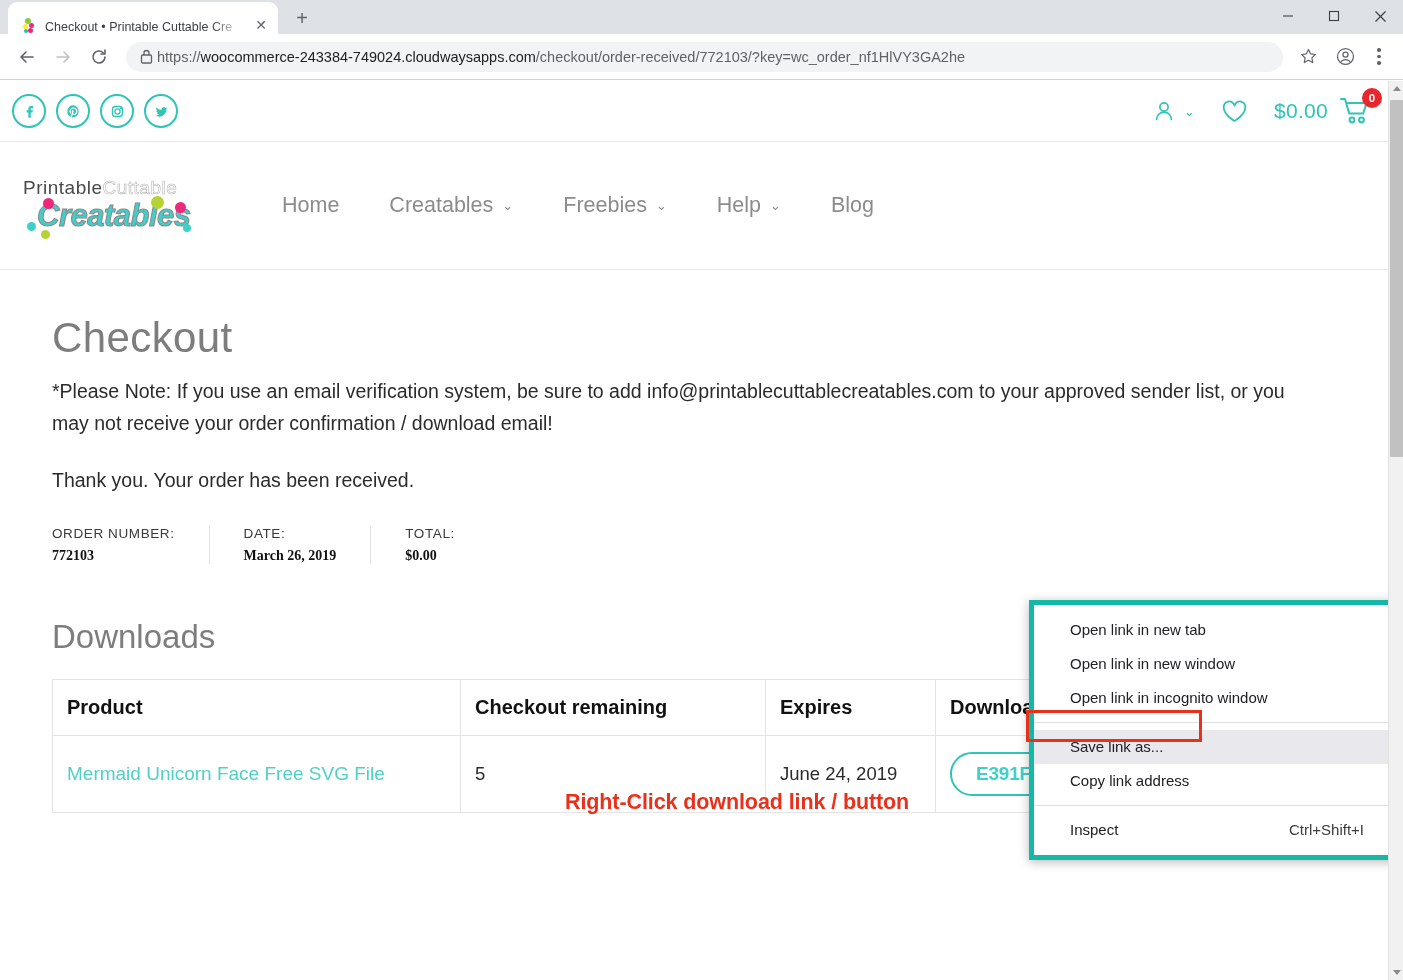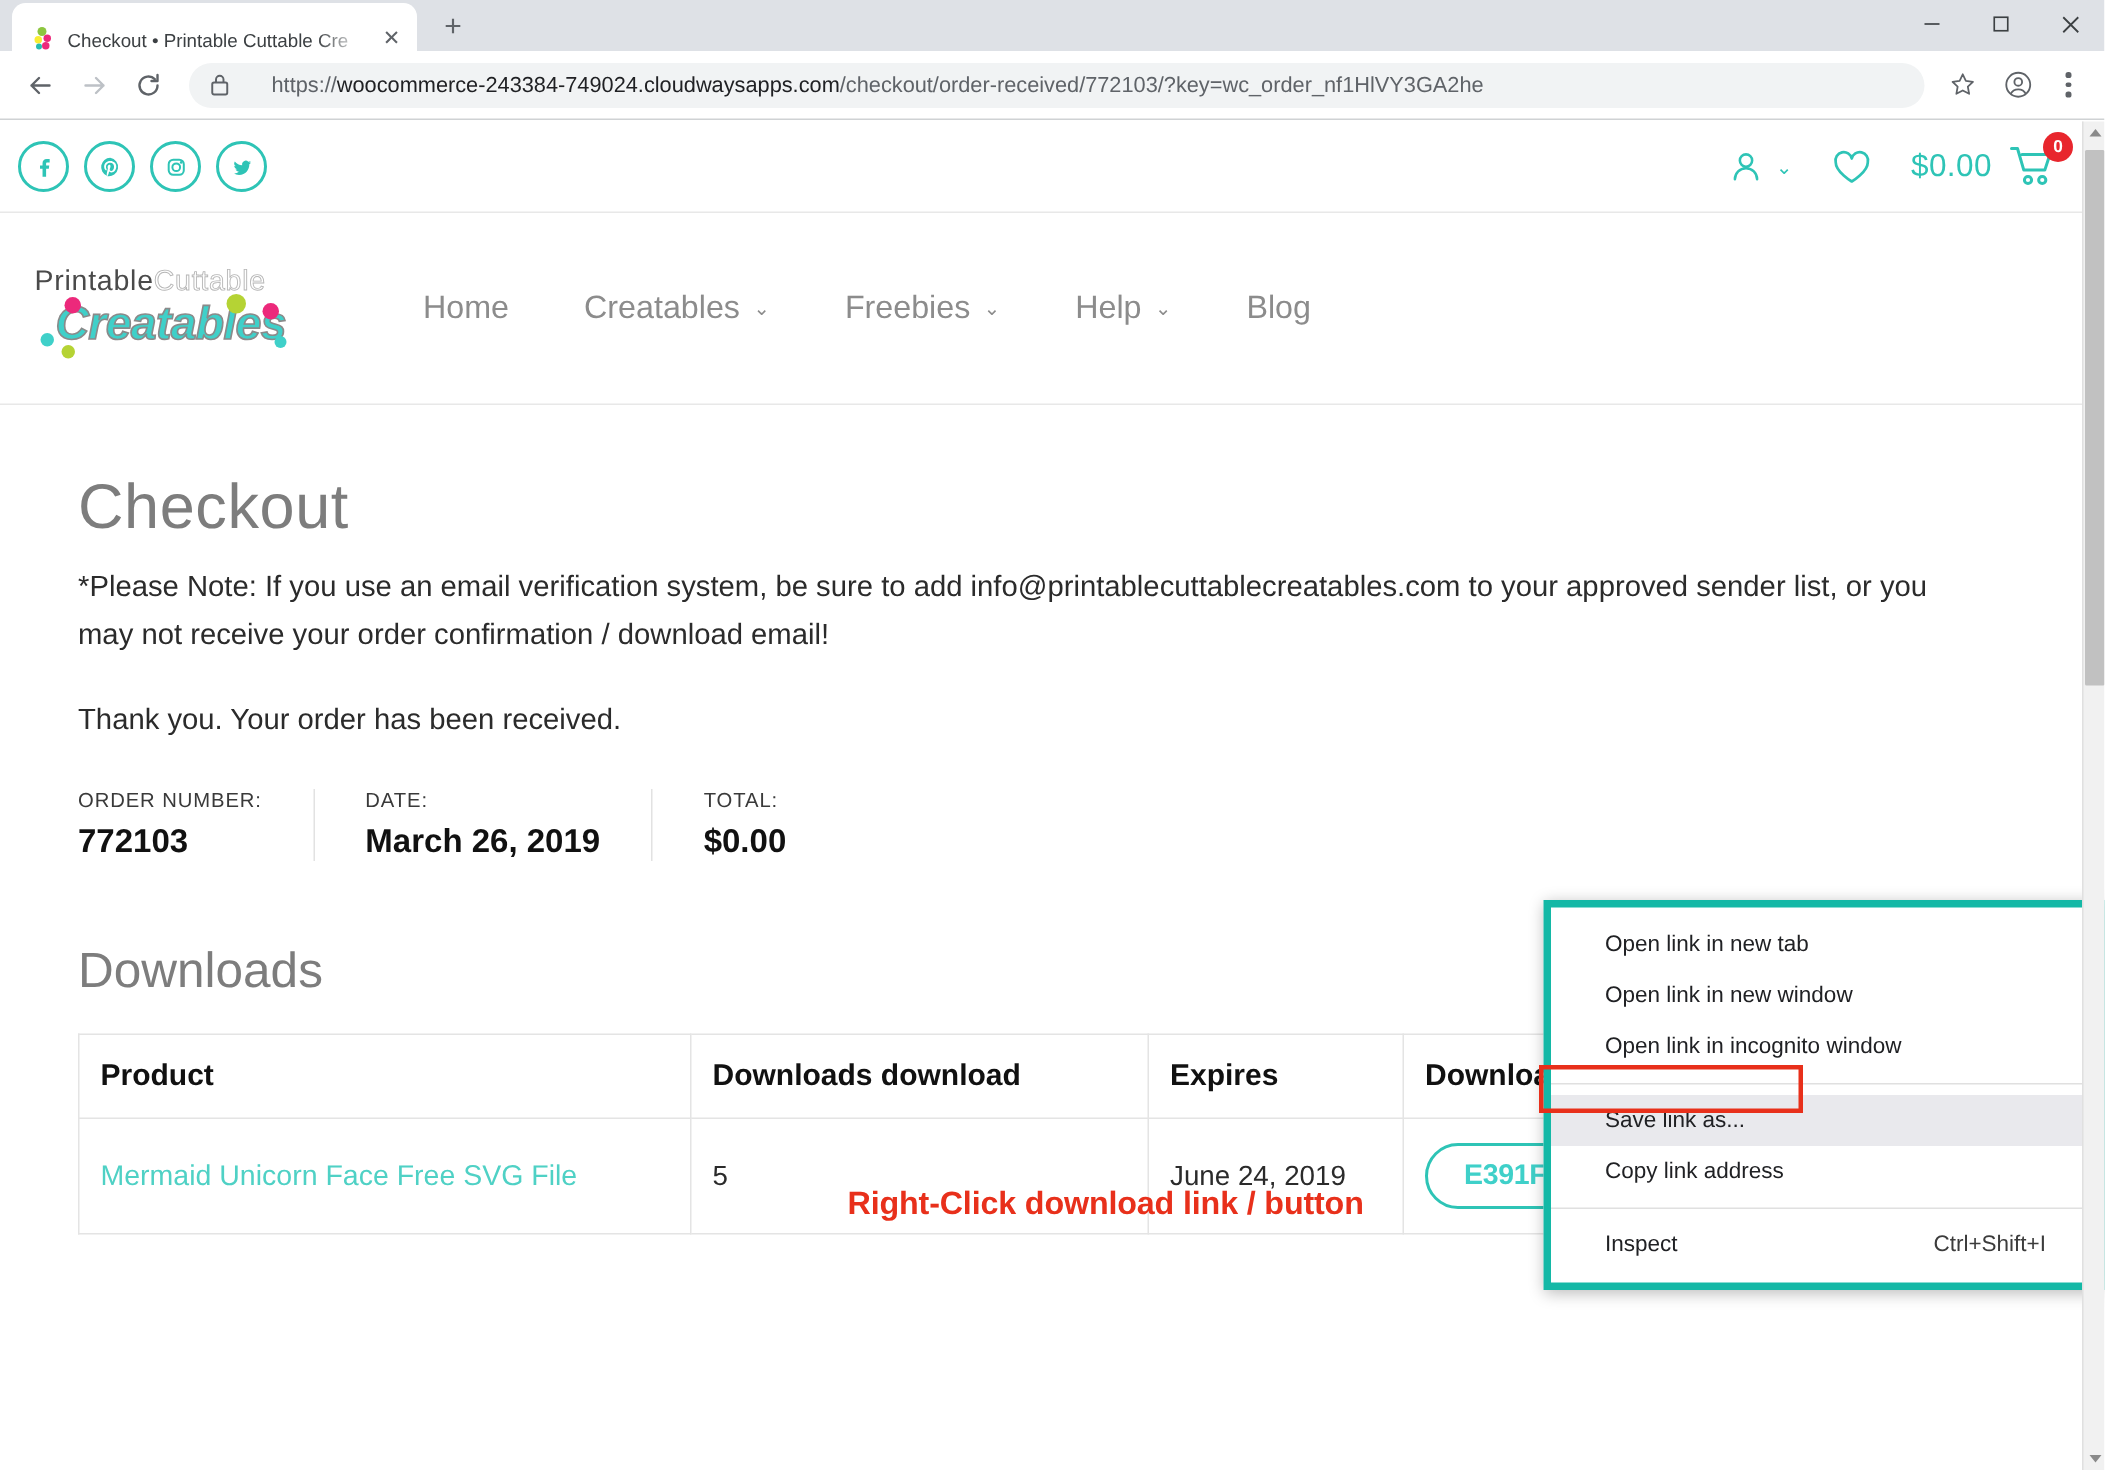--- a/index.html
+++ b/index.html
@@ -61,21 +61,21 @@
     border-bottom: 1px solid #cfd2d4;
   }
   .navbtn {
     width: 34px; height: 34px; display:flex; align-items:center; justify-content:center;
     color: #5f6368; border-radius: 50%;
   }
   .navbtn.dim { color: #bdc1c6; }
   .omnibox {
     flex: 1; height: 30px; background: #f1f3f4; border-radius: 15px;
     display: flex; align-items: center; padding: 0 14px; margin: 0 8px;
-    gap: 28px; min-width: 0;
+    gap: 4px; min-width: 0;
   }
   .lock { color: #5f6368; flex: 0 0 auto; display:flex; }
   .url { font-size: 14.5px; color: #202124; white-space: nowrap; overflow: hidden; }
   .url .scheme { color: #5f6368; }
   .url .path { color: #5f6368; }
   .star { width: 30px; height: 30px; display:flex; align-items:center; justify-content:center; color:#5f6368; }
   .profile { width: 32px; height: 32px; display:flex; align-items:center; justify-content:center; color:#5f6368; margin-left:4px;}
   .kebab { width: 28px; height: 32px; display:flex; flex-direction:column; align-items:center; justify-content:center; gap:3px; margin-left:2px;}
   .kebab span { width:3.5px; height:3.5px; border-radius:50%; background:#5f6368; display:block; }
 
@@ -149,21 +149,21 @@
   p.note {
     font-size: 19.5px; color: #2b2b2b; line-height: 1.62; font-weight: 300;
     max-width: 1270px;
   }
   p.thanks { font-size: 19.5px; color: #2b2b2b; font-weight: 300; margin-top: 30px; }
 
   .orderinfo { display: flex; margin-top: 34px; }
   .oi-cell { padding-right: 34px; margin-right: 34px; border-right: 1px solid #e2e2e2; }
   .oi-cell:last-child { border-right: none; }
   .oi-label { font-size: 13.5px; color: #3a3a3a; letter-spacing: .6px; margin-bottom: 7px; }
-  .oi-value { font-size: 22px; color: #111; font-weight: bold; }
+  .oi-value { font-size: 14px; color: #111; font-weight: bold; font-family: Liberation Serif, serif; }
 
   h2.dl { font-size: 33px; font-weight: 300; color: #7d7d7d; margin-top: 54px; }
 
   .anno {
     color: #e8301b; font-size: 21.5px; font-weight: bold;
     position: absolute; left: 565px; top: 709px; white-space: nowrap;
     letter-spacing: -.1px;
   }
 
   table.downloads {
@@ -416,21 +416,21 @@
         <table class="downloads">
           <colgroup>
             <col class="col-product">
               <col class="col-remaining">
               <col class="col-expires">
               <col class="col-download">
           </colgroup>
           <thead>
             <tr>
               <th>Product</th>
-              <th>Downloads download</th>
+              <th>Checkout remaining</th>
               <th>Expires</th>
               <th>Download</th>
             </tr>
           </thead>
           <tbody>
             <tr>
               <td>
                 <a class="prodlink">Mermaid Unicorn Face Free SVG File</a>
               </td>
               <td>5</td>

